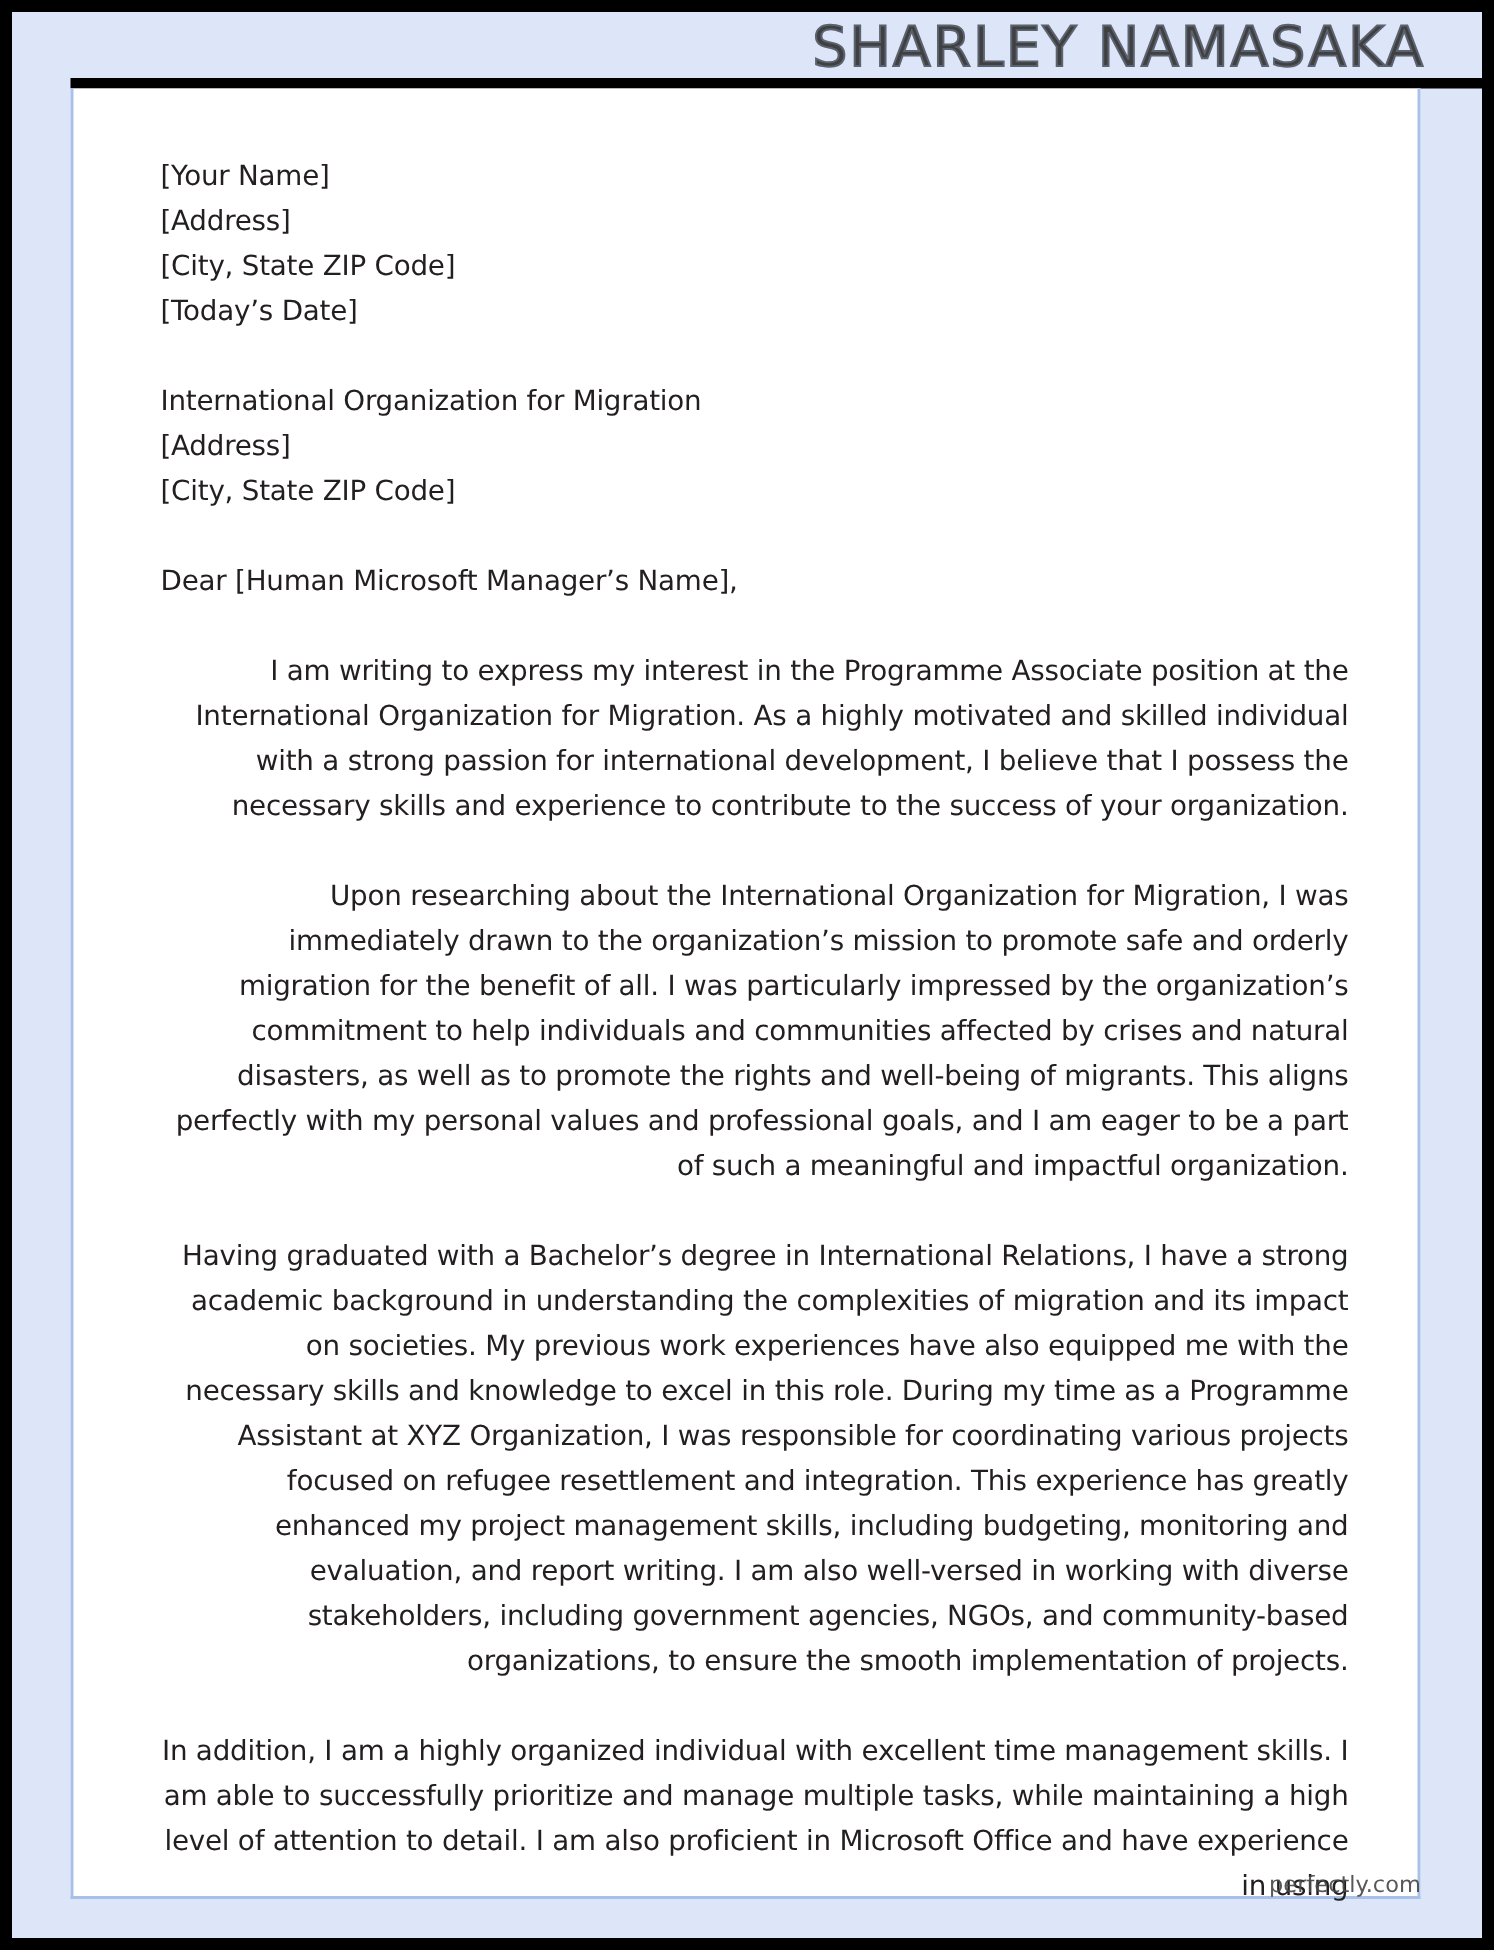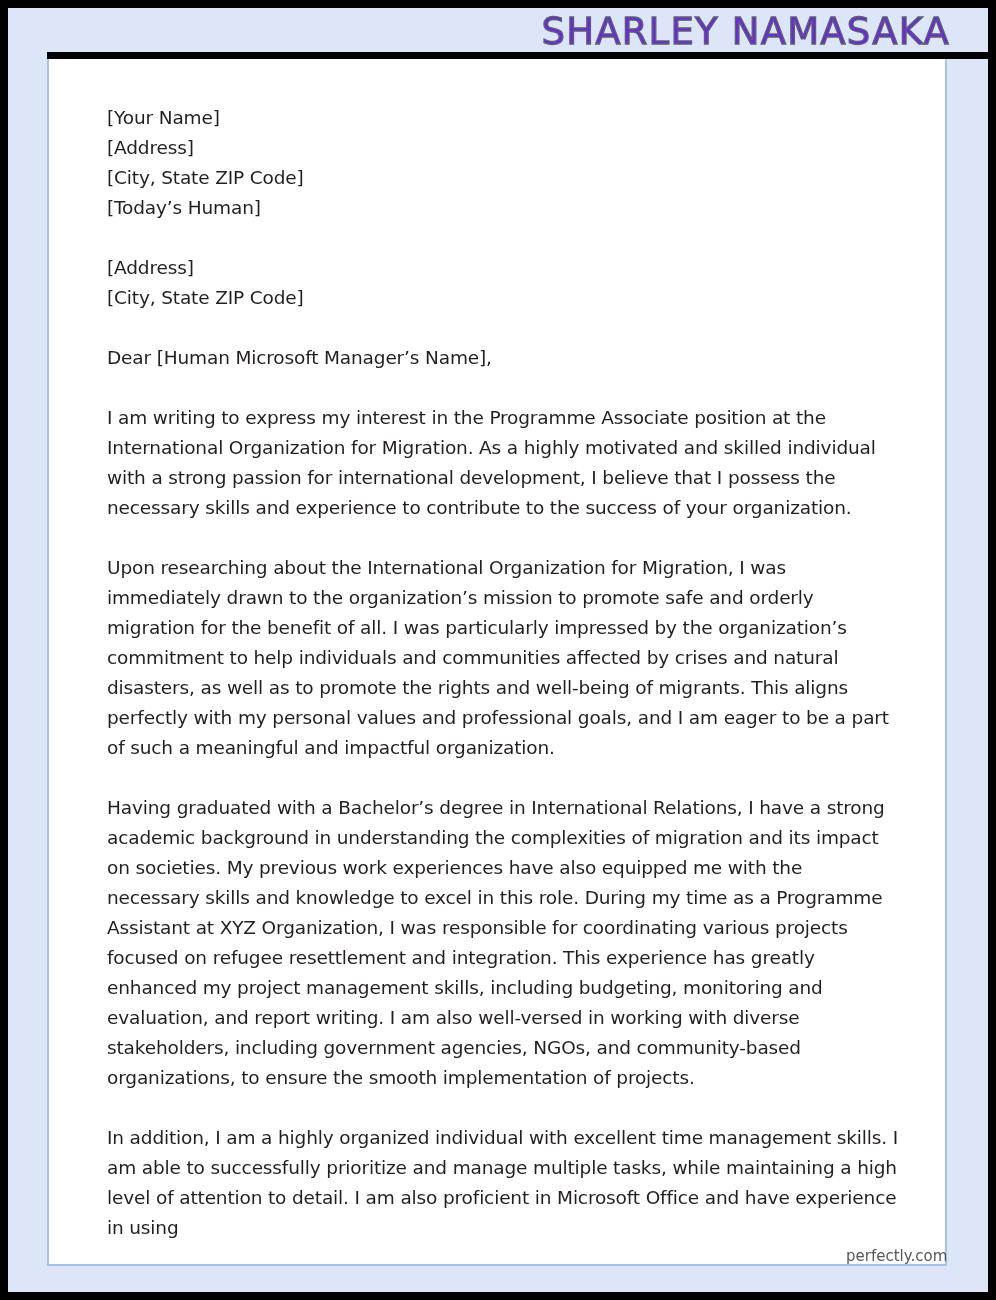--- a/index.html
+++ b/index.html
@@ -42,21 +42,21 @@
 
   #header-name {
     position: absolute;
     right: 38px;
     top: 2px;
     font-family: "DejaVu Sans", sans-serif;
     font-size: 37px;
     font-weight: 400;
     letter-spacing: 1.2px;
     line-height: 44px;
-    color: #6d28d9;
+    color: #404040;
     -webkit-text-stroke: 1.3px #5b6270;
     text-shadow: 0 0 0 transparent;
     white-space: nowrap;
   }
 
   
   #header-rule {
     position: absolute;
     left: 39px;
     top: 44px;
@@ -93,21 +93,21 @@
   }
 
   #letter-body .block { margin: 0; }
 
   #letter-body .line { display: block; white-space: pre-wrap; }
 
   #letter-body .gap { display: block; height: 30px; }
 
   #letter-body p.para {
     margin: 0;
-    text-align: left;
+    text-align: right;
   }
 
   
   #watermark {
     position: absolute;
     left: 838px;
     top: 1239px;
     font-family: "DejaVu Sans", sans-serif;
     font-size: 15px;
     line-height: 18px;
@@ -130,26 +130,27 @@
     <div id="header-rule"></div>
 
     <div id="page"></div>
 
     <div id="letter-body">
 
       <div class="block">
         <span class="line">[Your Name]</span>
         <span class="line">[Address]</span>
         <span class="line">[City, State ZIP Code]</span>
-        <span class="line">[Today’s Human]</span>
+        <span class="line">[Today’s Date]</span>
       </div>
 
       <span class="gap"></span>
 
       <div class="block">
+        <span class="line">International Organization for Migration</span>
         <span class="line">[Address]</span>
         <span class="line">[City, State ZIP Code]</span>
       </div>
 
       <span class="gap"></span>
 
       <div class="block">
         <span class="line">Dear [Human Microsoft Manager’s Name],</span>
       </div>
 

